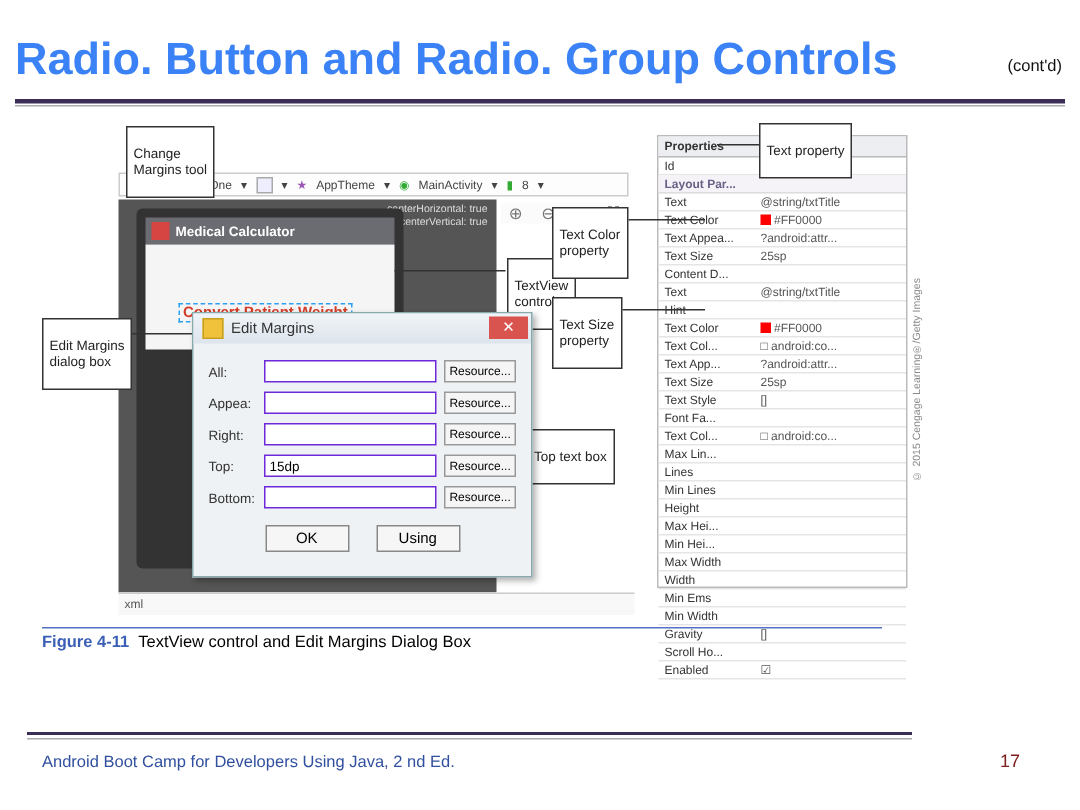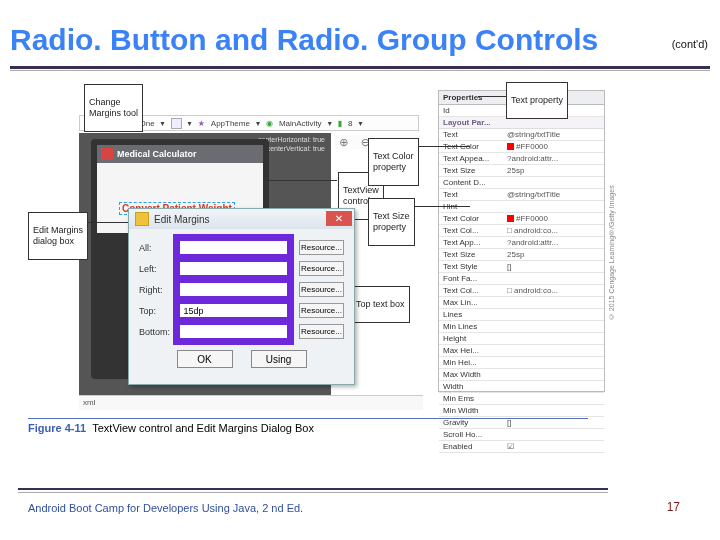--- a/index.html
+++ b/index.html
@@ -30,21 +30,21 @@
 .tinytxt{position:absolute;right:6px;top:2px;font-size:7px;color:#ddd;text-align:right;line-height:9px}
 
 
 .dlg{position:absolute;left:100px;top:120px;width:225px;height:175px;background:#eef2f5;border:1px solid #8aa;box-shadow:2px 2px 4px rgba(0,0,0,.3);z-index:6}
 .dlgtitle{height:20px;background:linear-gradient(#f0f4f8,#dde4ec);display:flex;align-items:center;padding:0 6px;font-size:10px;color:#333;position:relative}
 .dlgtitle .ico{display:inline-block;width:12px;height:12px;background:#f0c23b;border:1px solid #c8a020;margin-right:5px}
 .dlgtitle .x{position:absolute;right:2px;top:2px;width:26px;height:15px;background:#d9534f;color:#fff;text-align:center;font-size:10px;line-height:15px}
 .dlgbody{padding:8px 10px 4px;font-size:9px;color:#333}
 .dlgrow{display:flex;align-items:center;height:21px}
 .dlgrow label{width:40px}
-.dlgrow input{flex:1 1 auto;height:13px;border:7px solid #6d28d9;font-size:9px;padding:0 3px;min-width:0}
+.dlgrow input{flex:1 1 auto;height:13px;border:1px solid #6d28d9;font-size:9px;padding:0 3px;min-width:0}
 .dlgrow button{width:52px;height:15px;font-size:8px;margin-left:5px;border:1px solid #999;background:#f5f5f5;padding:0}
 .dlgbtns{display:flex;justify-content:center;gap:18px;margin-top:8px}
 .dlgbtns button{width:56px;height:18px;font-size:10px;border:1px solid #888;background:#f6f6f6}
 
 
 .props{position:absolute;left:410px;top:2px;width:165px;height:300px;border:1px solid #bbb;background:#fff;font-size:8px}
 .props .hdr{background:#eceef1;border-bottom:1px solid #bbb;padding:2px 4px;font-weight:bold;color:#333}
 .props .row{display:flex;border-bottom:1px solid #e5e5e5;height:11px;line-height:11px}
 .props .row .k{width:62px;padding-left:4px;color:#333;overflow:hidden;white-space:nowrap}
 .props .row .v{flex:1;color:#555;overflow:hidden;white-space:nowrap;padding-left:2px}
@@ -133,21 +133,21 @@
         <span>Edit Margins</span>
         <span class="x">✕</span>
       </div>
       <div class="dlgbody">
         <div class="dlgrow">
             <label>All:</label>
             <input style="">
             <button>Resource...</button>
           </div>
         <div class="dlgrow">
-            <label>Left:</label>
+            <label>Appea:</label>
             <input style="">
             <button>Resource...</button>
           </div>
         <div class="dlgrow">
             <label>Right:</label>
             <input style="">
             <button>Resource...</button>
           </div>
         <div class="dlgrow">
             <label>Top:</label>

